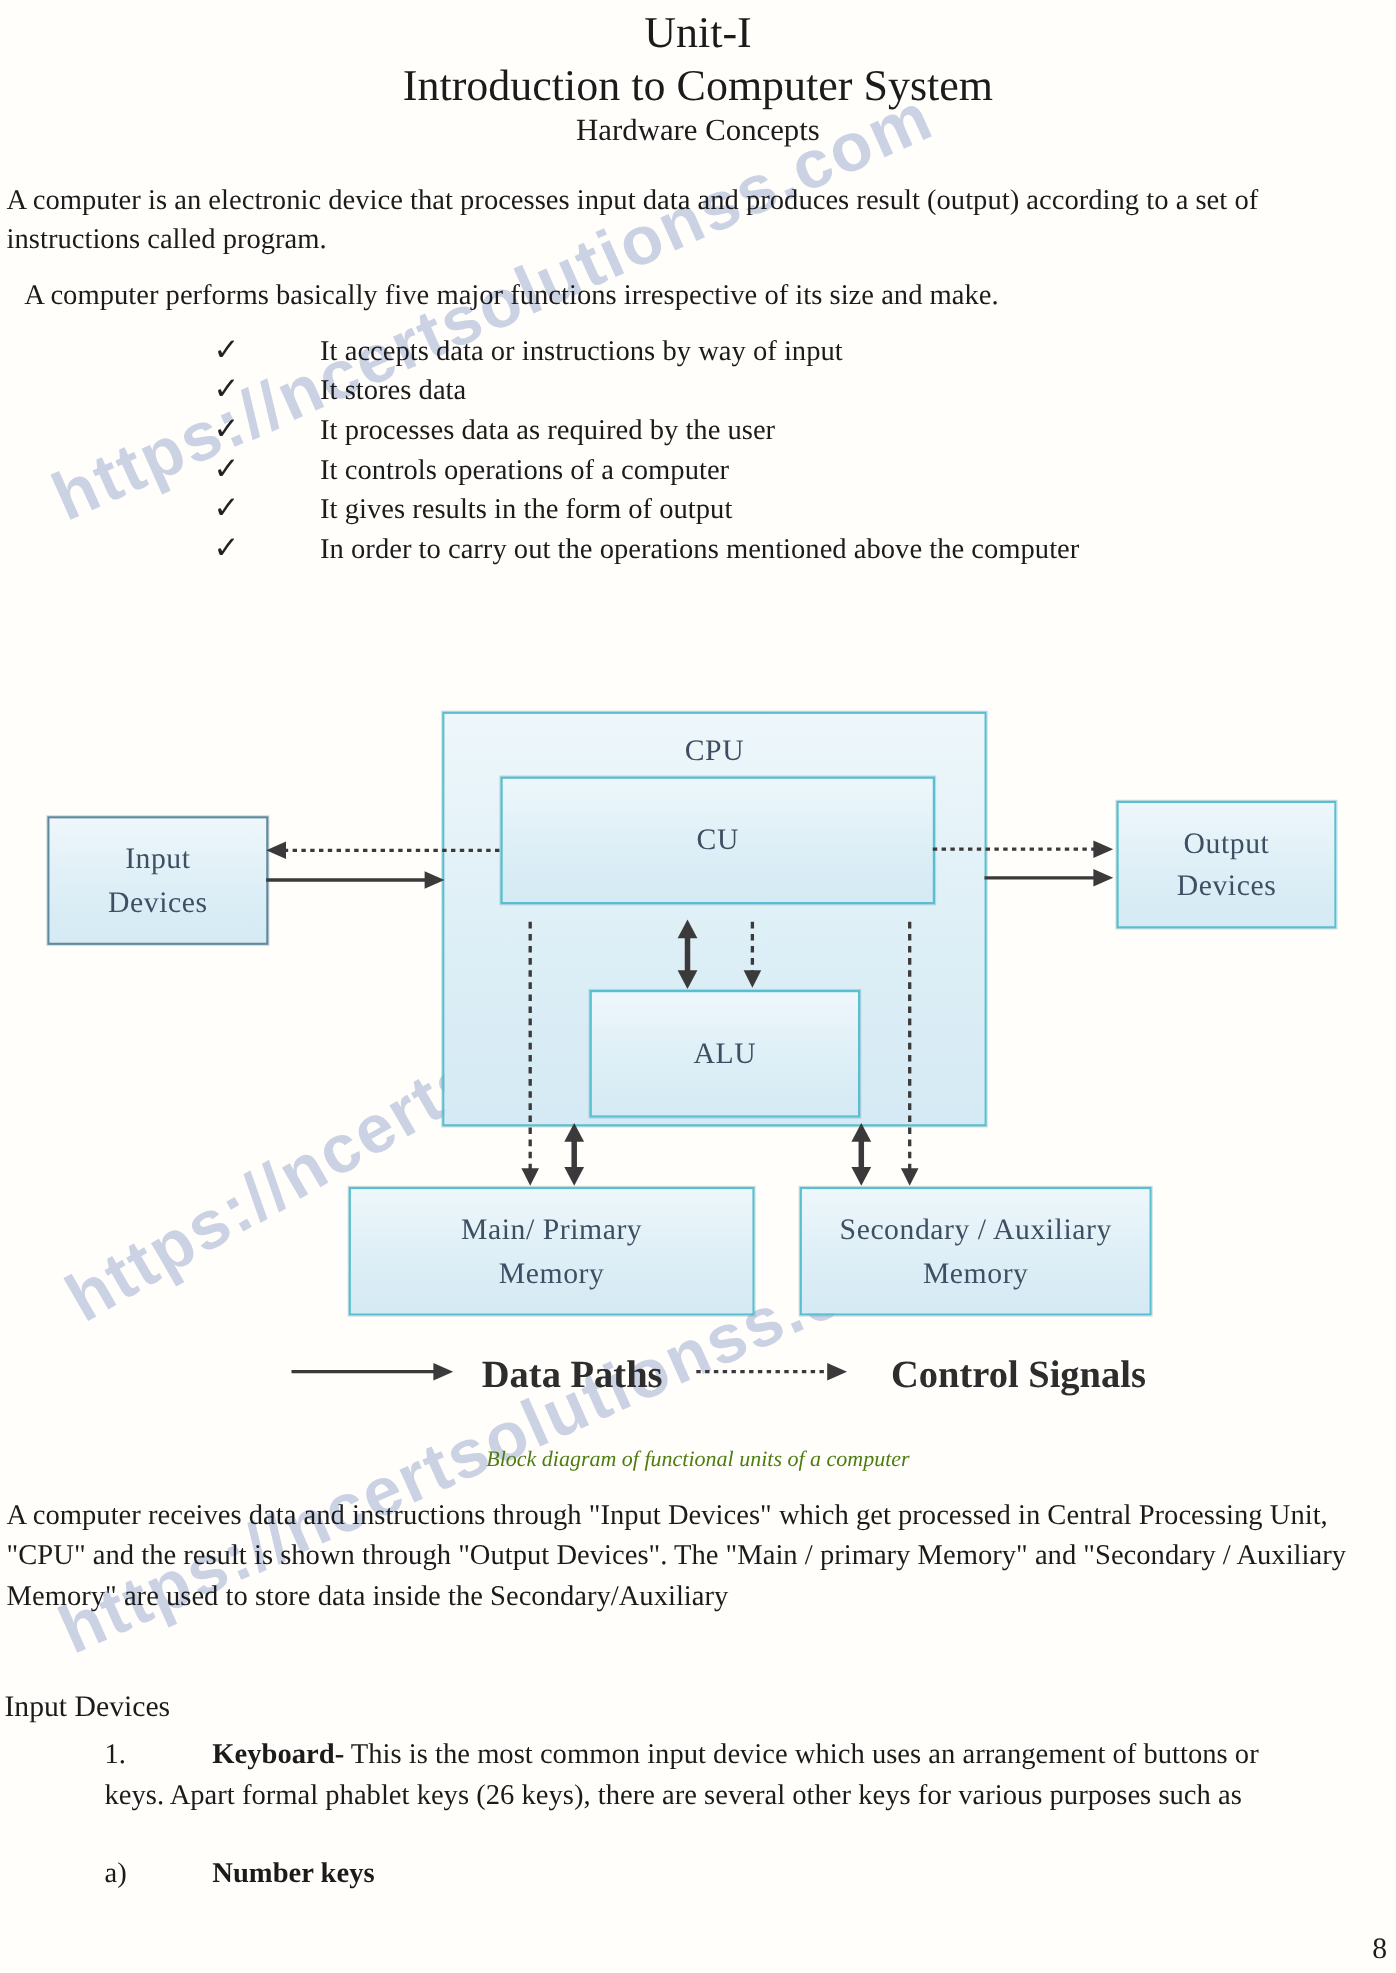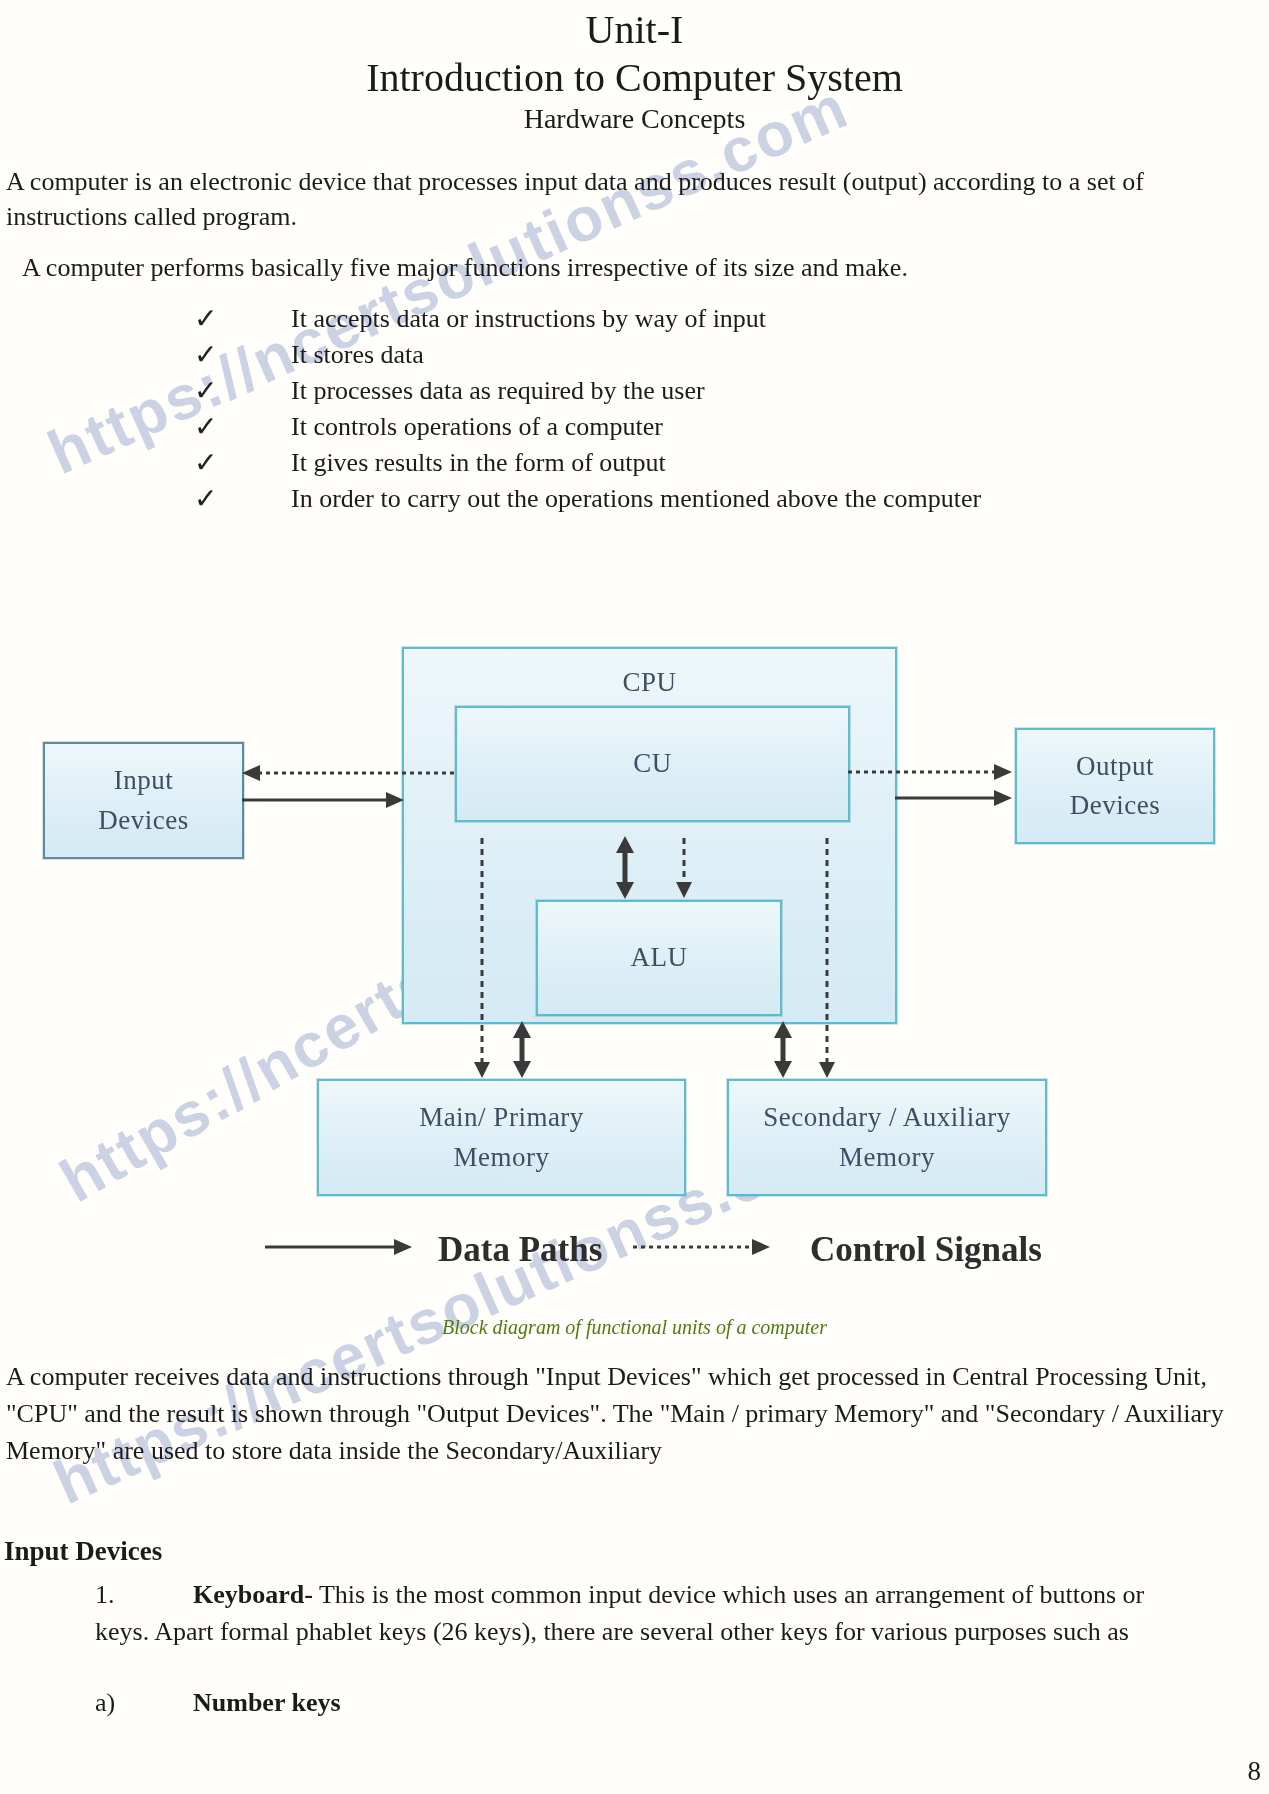--- a/index.html
+++ b/index.html
@@ -65,21 +65,21 @@
   .legend-data{left:438px;top:590px;}
   .legend-ctl{left:810px;top:590px;}
   
   .caption{
     position:absolute;left:0;top:1316px;width:1269px;z-index:2;
     text-align:center;font-style:italic;font-size:20px;color:#4d7c0f;
   }
   .desc{position:absolute;left:0;top:1358px;width:1258px;z-index:2;
     font-size:26px;line-height:37px;padding:0 6px;}
   .section-head{position:absolute;left:4px;top:1536px;z-index:2;
-    font-size:27px;font-weight:bold;}
+    font-size:27px;font-weight:normal;}
   .kb-item{position:absolute;left:95px;top:1576px;width:1090px;z-index:2;
     font-size:26px;line-height:37px;}
   .kb-num{display:inline-block;width:98px;}
   .kb-label{font-weight:bold;}
   .sub-item{position:absolute;left:95px;top:1688px;z-index:2;font-size:26px;}
   .sub-letter{display:inline-block;width:98px;}
   .sub-label{font-weight:bold;}
   .pagenum{position:absolute;right:8px;top:1756px;z-index:2;font-size:27px;}
 </style>
 </head>

